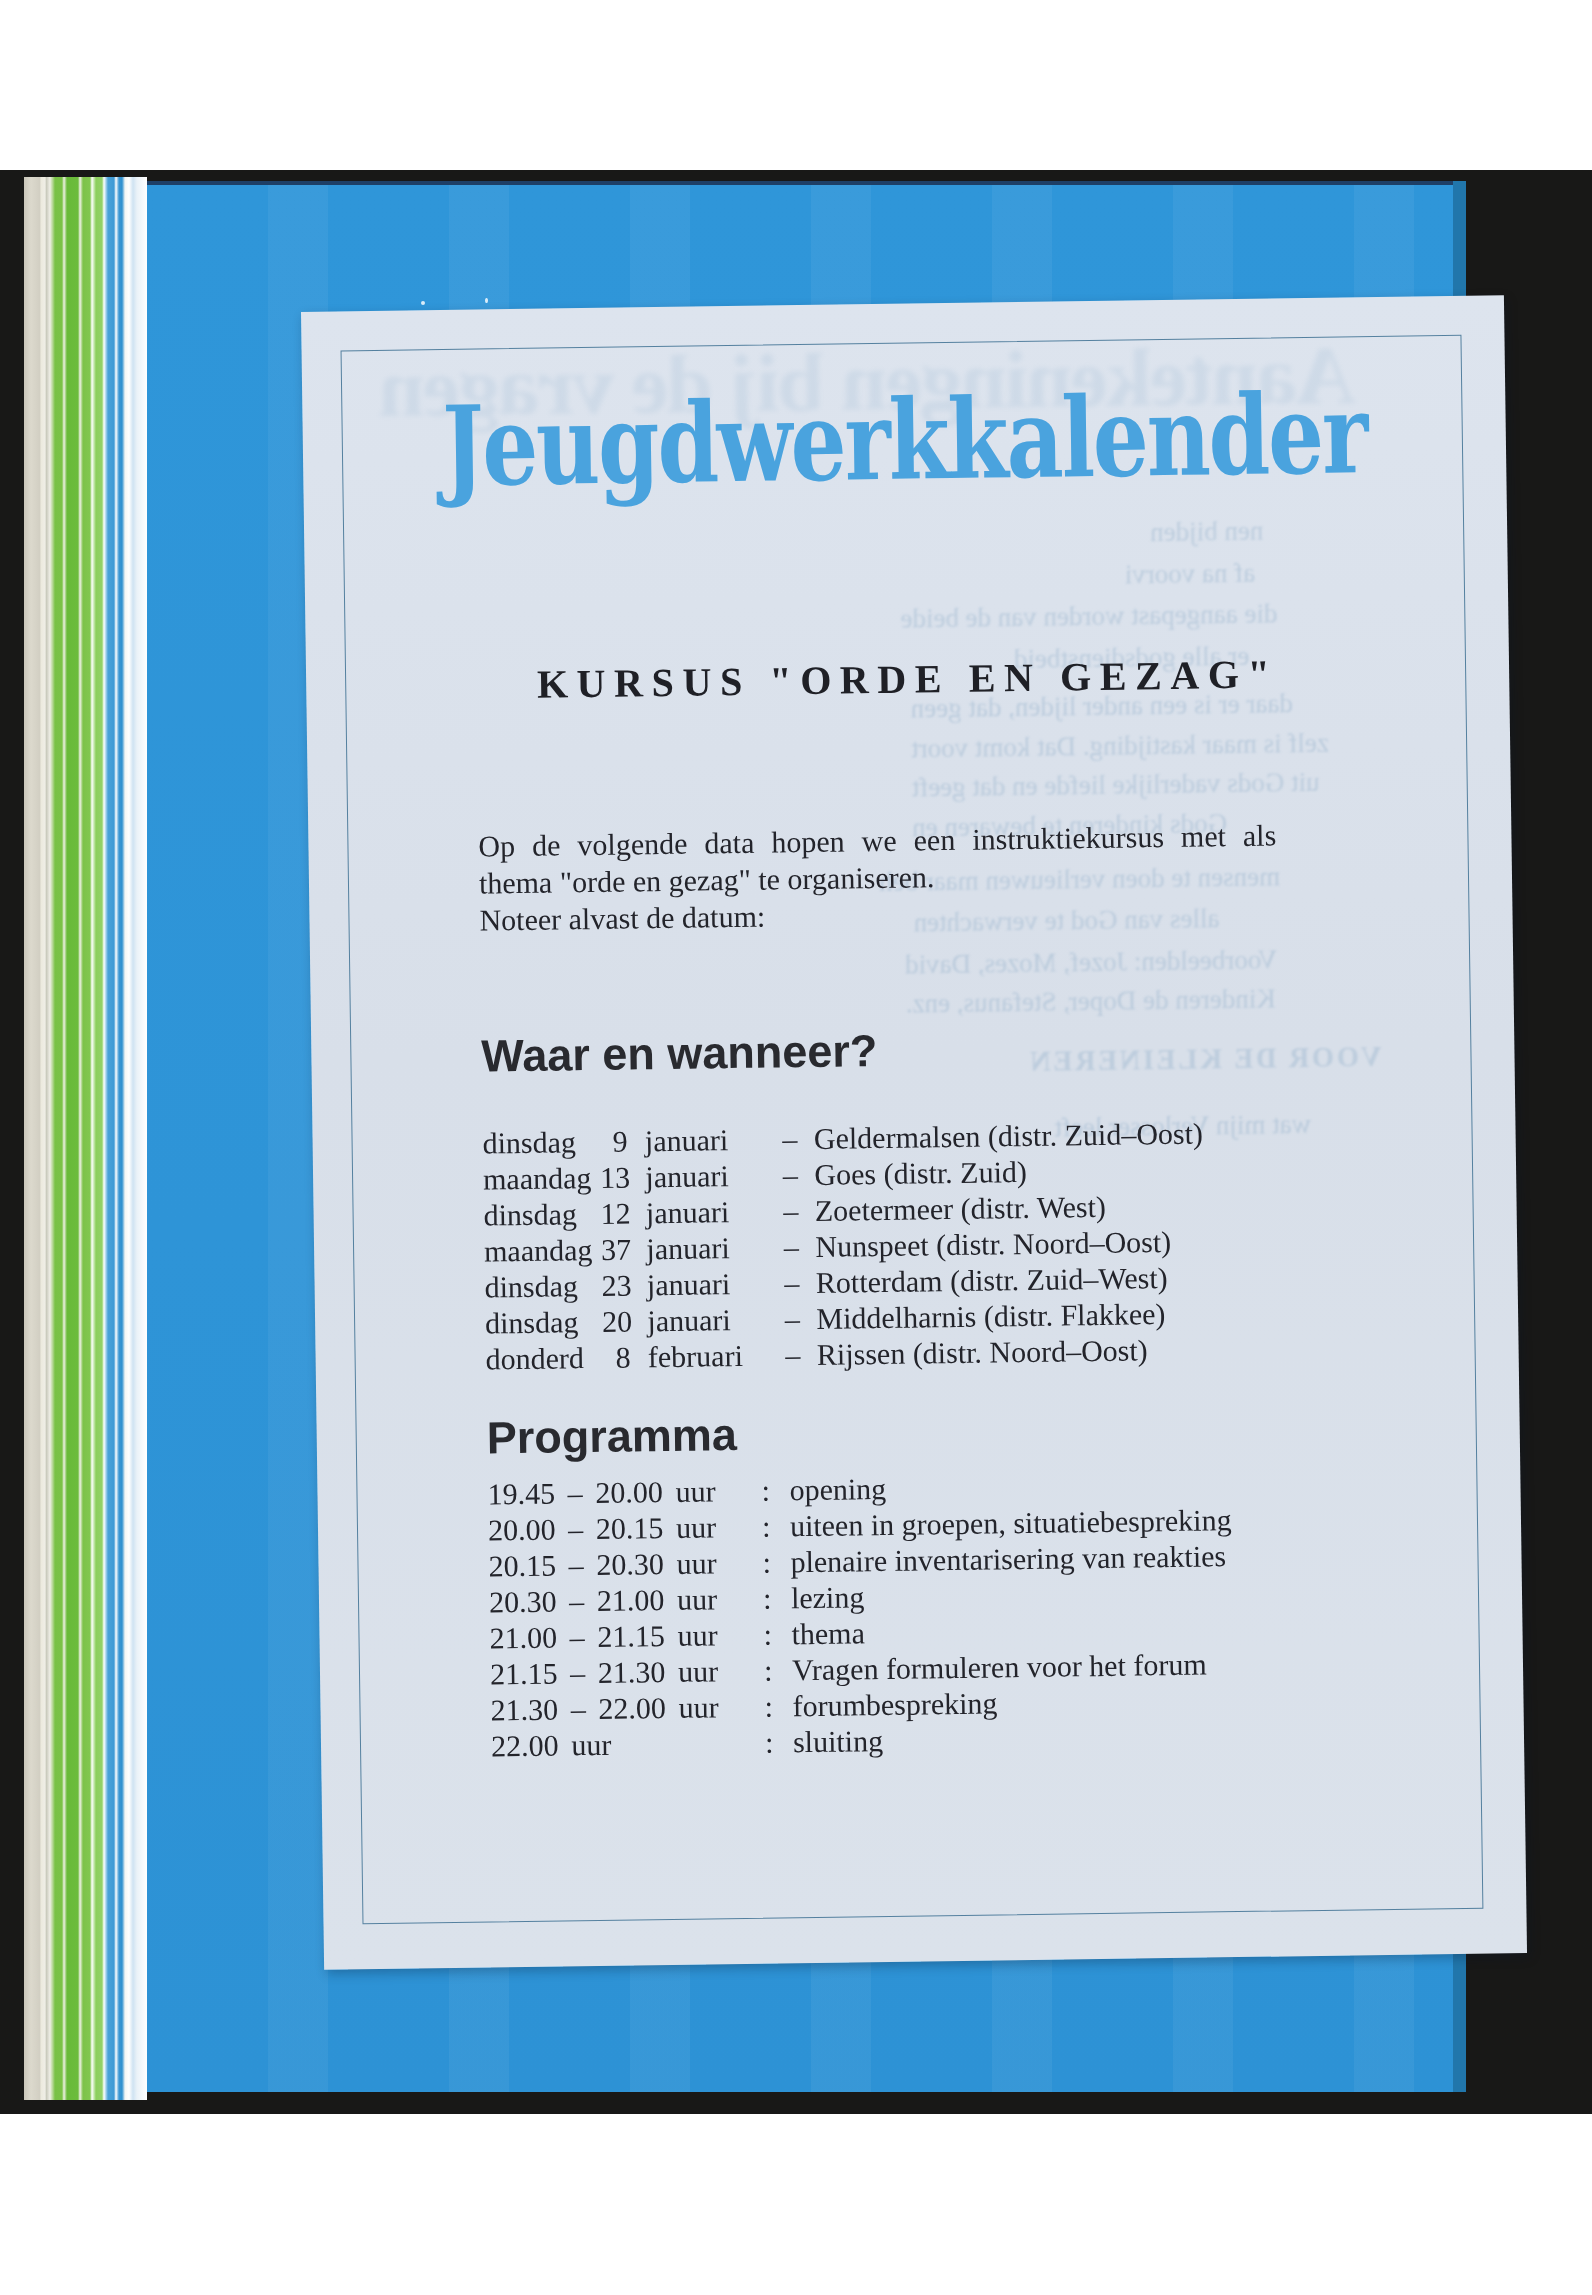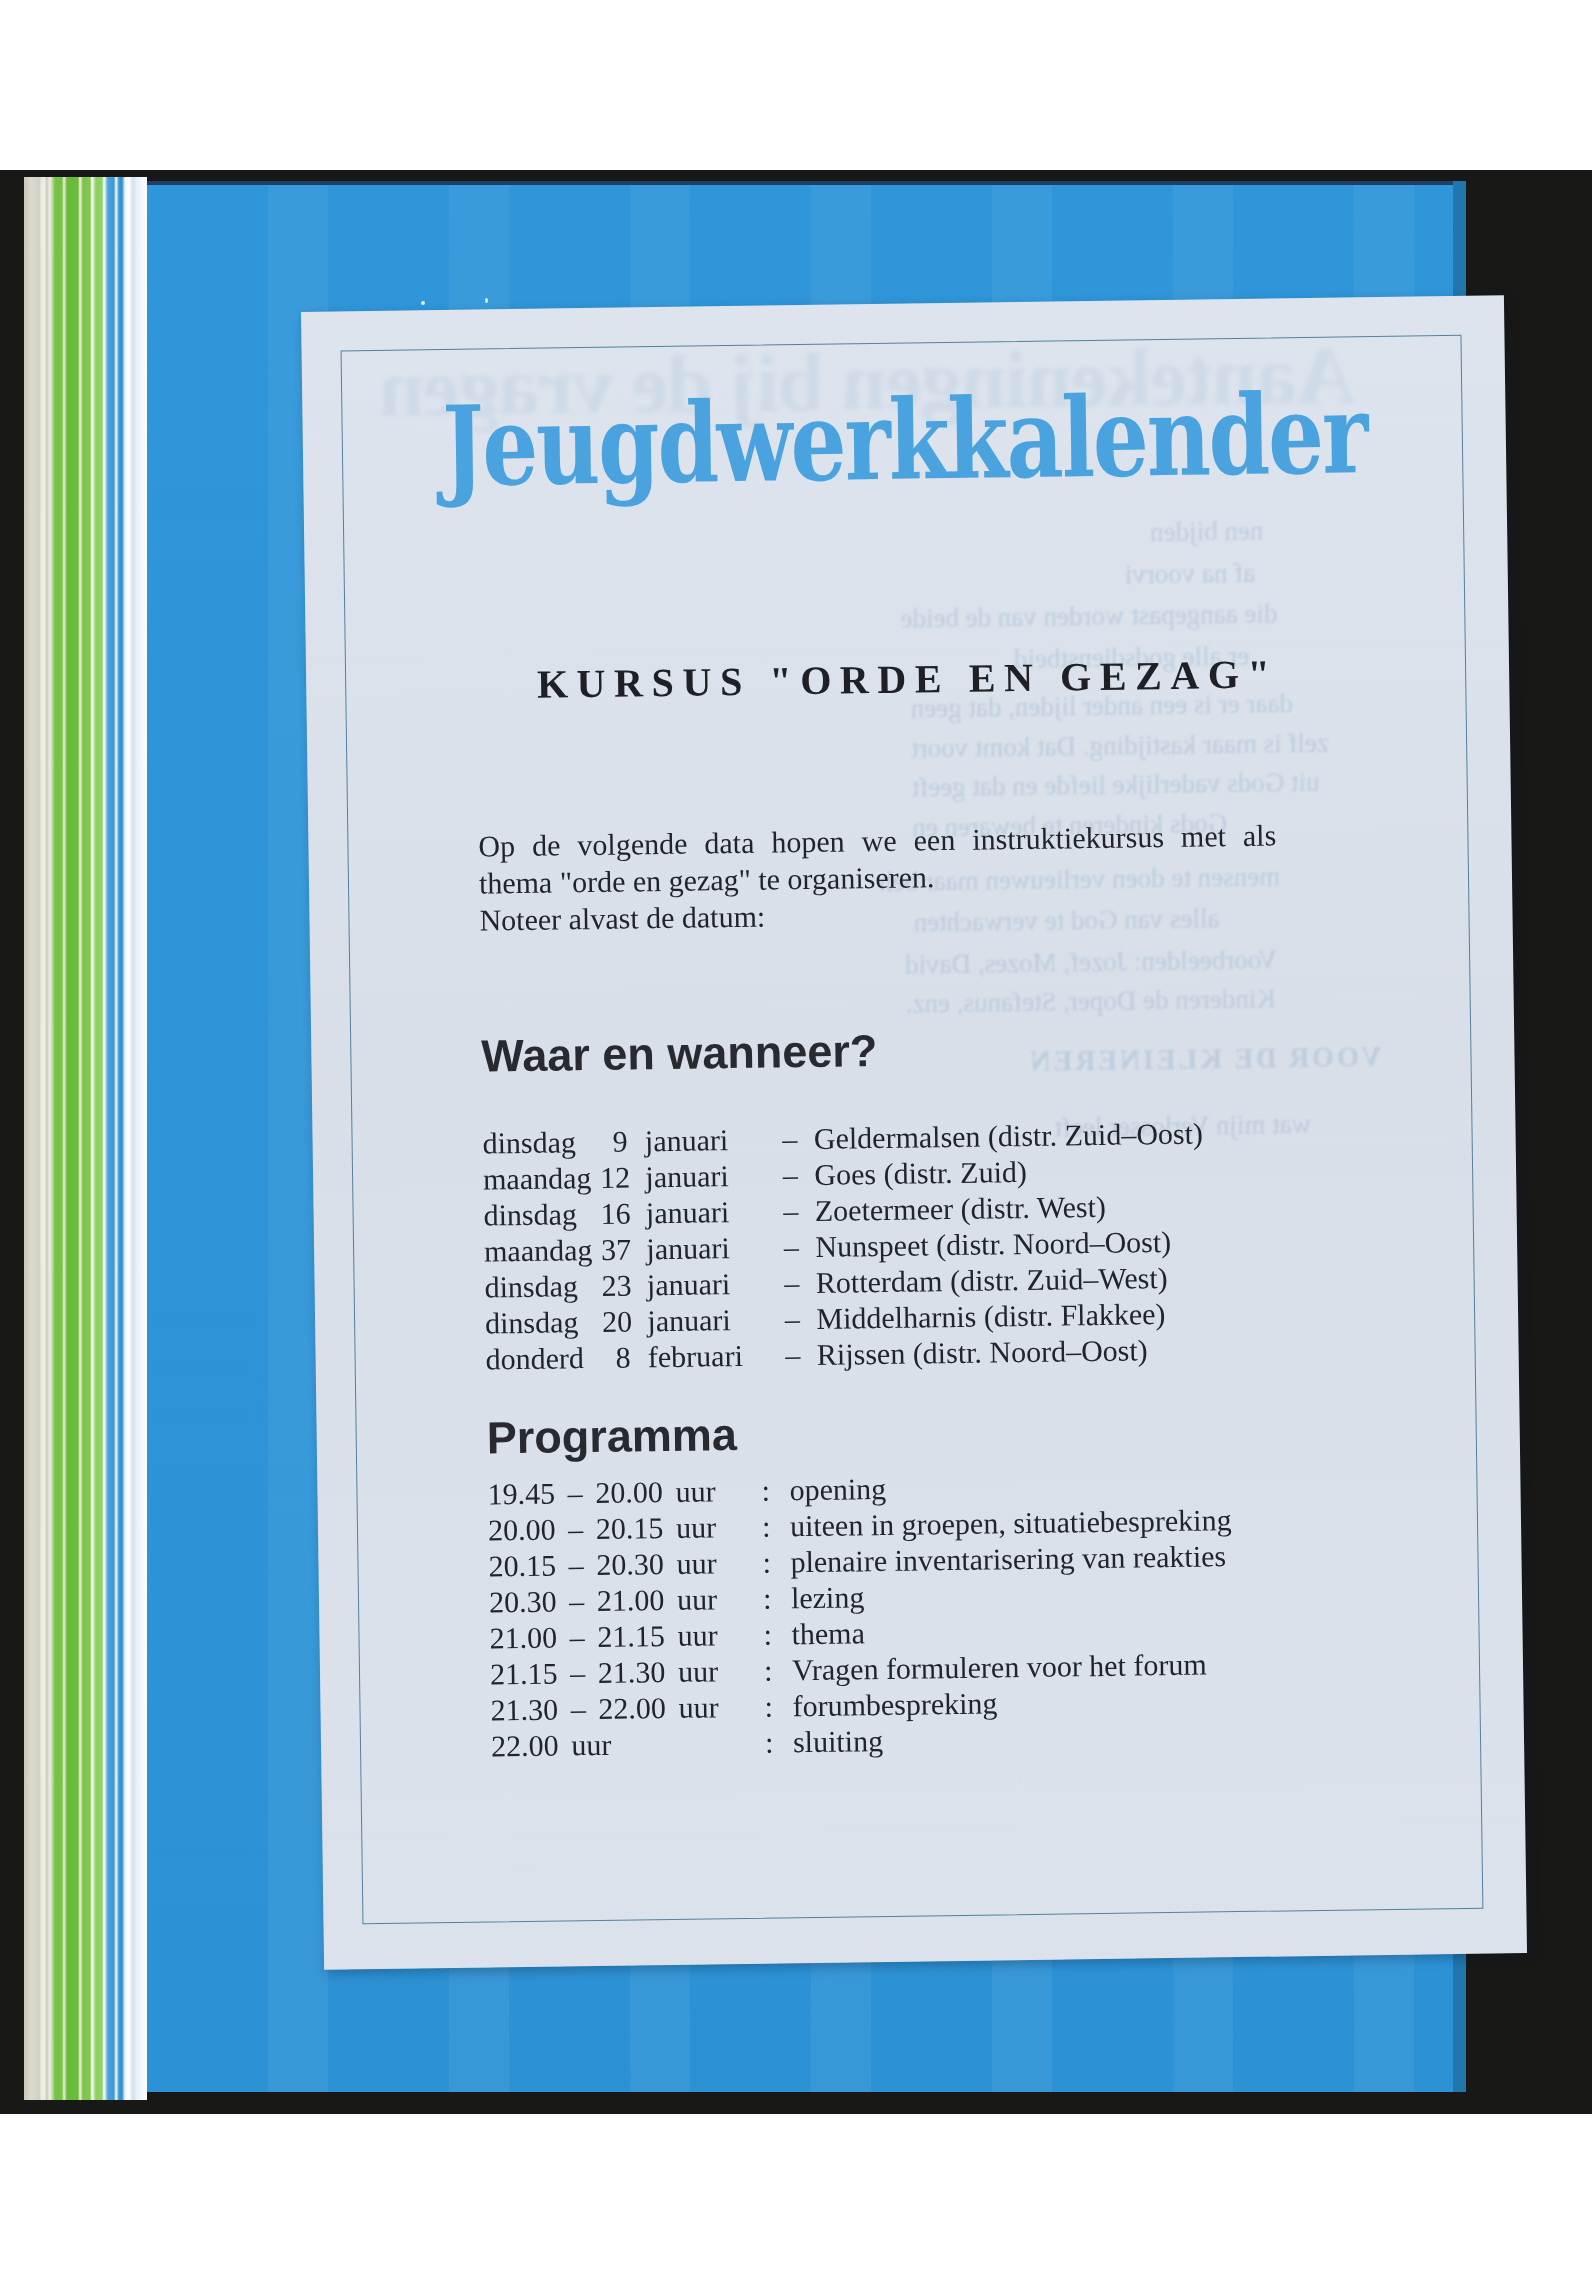--- a/index.html
+++ b/index.html
@@ -127,28 +127,28 @@
     <div class="date-list">
       <div class="date-row">
         <span class="d-day">dinsdag</span>
         <span class="d-num">9</span>
         <span class="d-month">januari</span>
         <span class="d-sep">–</span>
         <span class="d-loc">Geldermalsen (distr. Zuid–Oost)</span>
       </div>
       <div class="date-row">
         <span class="d-day">maandag</span>
+        <span class="d-num">13</span>
+        <span class="d-month">januari</span>
+        <span class="d-sep">–</span>
+        <span class="d-loc">Goes (distr. Zuid)</span>
+      </div>
+      <div class="date-row">
+        <span class="d-day">dinsdag</span>
         <span class="d-num">12</span>
-        <span class="d-month">januari</span>
-        <span class="d-sep">–</span>
-        <span class="d-loc">Goes (distr. Zuid)</span>
-      </div>
-      <div class="date-row">
-        <span class="d-day">dinsdag</span>
-        <span class="d-num">16</span>
         <span class="d-month">januari</span>
         <span class="d-sep">–</span>
         <span class="d-loc">Zoetermeer (distr. West)</span>
       </div>
       <div class="date-row">
         <span class="d-day">maandag</span>
         <span class="d-num">37</span>
         <span class="d-month">januari</span>
         <span class="d-sep">–</span>
         <span class="d-loc">Nunspeet  (distr. Noord–Oost)</span>

